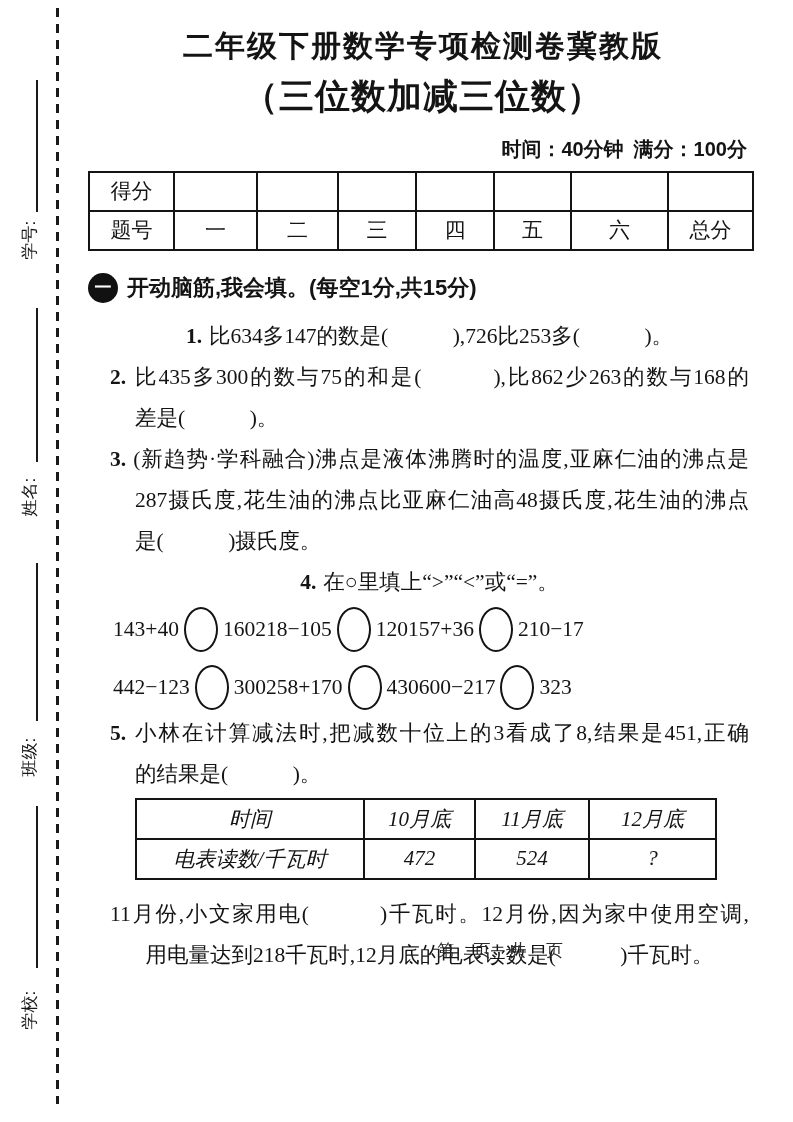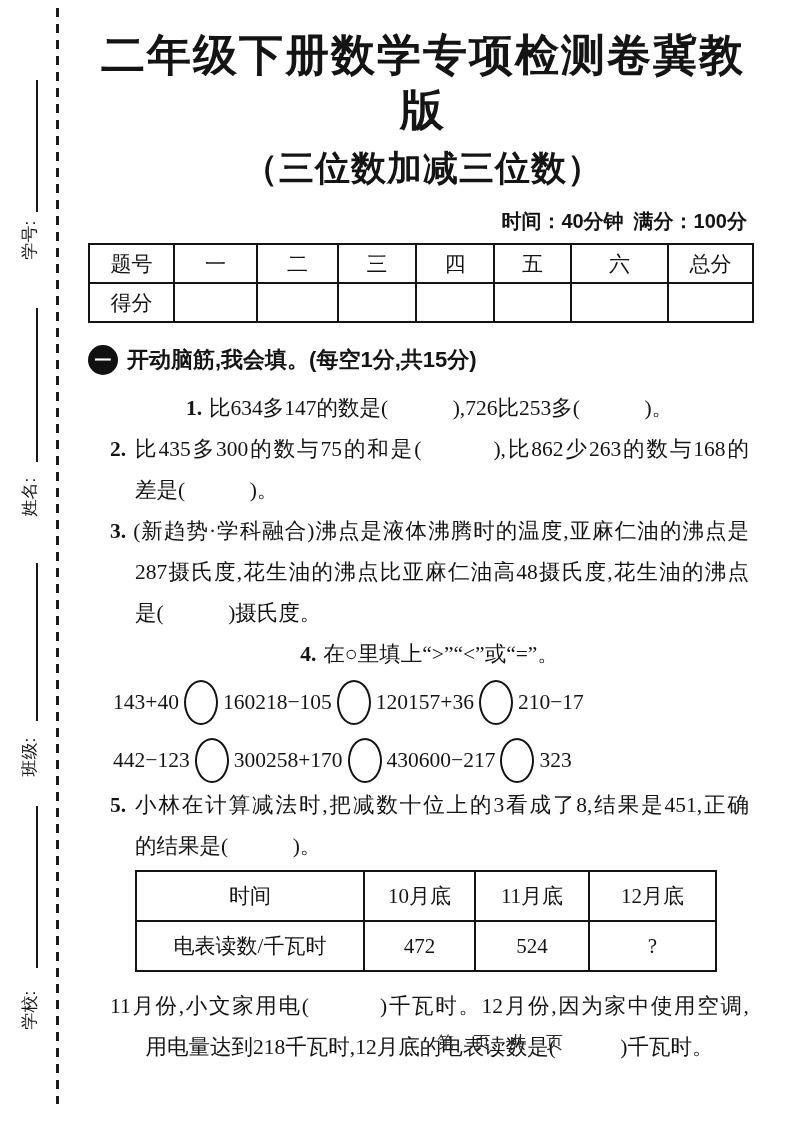--- a/index.html
+++ b/index.html
@@ -23,21 +23,21 @@
     position:absolute; left:0; width:60px; height:20px; line-height:20px;
     text-align:center; transform:rotate(-90deg);
     font-family:"Liberation Sans", sans-serif; font-size:17px; color:#161616;
   }
   .sl1 { top:230px; } .sl2 { top:487px; } .sl3 { top:747px; } .sl4 { top:1000px; }
 
   
   .content { position:absolute; left:85px; top:0; width:676px; }
   .title {
     margin-top:27px; text-align:center; font-family:"Liberation Sans", sans-serif;
-    font-weight:900; font-size:44px; letter-spacing:2px; line-height:1.25;
+    font-weight:900; font-size:30px; letter-spacing:2px; line-height:1.25;
   }
   .subtitle {
     margin-top:8px; text-align:center; font-family:"Liberation Sans", sans-serif;
     font-weight:900; font-size:35px; letter-spacing:1px;
   }
   .meta {
     margin-top:16px; text-align:right; padding-right:14px;
     font-family:"Liberation Sans", sans-serif; font-weight:700; font-size:20px;
   }
   table { border-collapse:collapse; table-layout:fixed; }
@@ -66,21 +66,21 @@
     height:50px; margin-top:2px; padding:0 4px 0 28px;
   }
   .cmp-row.second { margin-top:8px; }
   .cmp { display:flex; align-items:center; }
   .circle {
     width:34px; height:45px; border:2px solid #141414; border-radius:50%;
     margin:0 5px; flex:none; background:#fff;
   }
 
   .meter-table { margin:3px 0 0 50px; width:580px; font-size:21px; }
-  .meter-table td { height:50px; }
+  .meter-table td { height:40px;font-style:italic; }
   .q6-outro { margin-top:14px; }
 
   .footer {
     position:absolute; left:85px; bottom:14px; width:664px; text-align:center;
     font-size:17px; letter-spacing:4px; word-spacing:7px; color:#2b2b2b;
   }
 </style>
 </head>
 <body>
 
@@ -108,38 +108,38 @@
           <col style="width:83px">
           <col style="width:81px">
           <col style="width:78px">
         <col style="width:78px">
           <col style="width:77px">
           <col style="width:97px">
           <col style="width:85px">
       </colgroup>
       <tbody>
           <tr>
+        <td>得分</td>
+        <td></td>
+        <td></td>
+        <td></td>
+        <td></td>
+        <td></td>
+        <td></td>
+        <td></td>
+      </tr>
+      <tr>
         <td>题号</td>
         <td>一</td>
         <td>二</td>
         <td>三</td>
         <td>四</td>
         <td>五</td>
         <td>六</td>
         <td>总分</td>
-      </tr>
-      <tr>
-        <td>得分</td>
-        <td></td>
-        <td></td>
-        <td></td>
-        <td></td>
-        <td></td>
-        <td></td>
-        <td></td>
       </tr>
     </tbody>
       </table>
 
     <div class="section-head">
       <div class="badge">一</div>
       <div>开动脑筋,我会填。(每空1分,共15分)</div>
     </div>
 
     <div class="questions">

